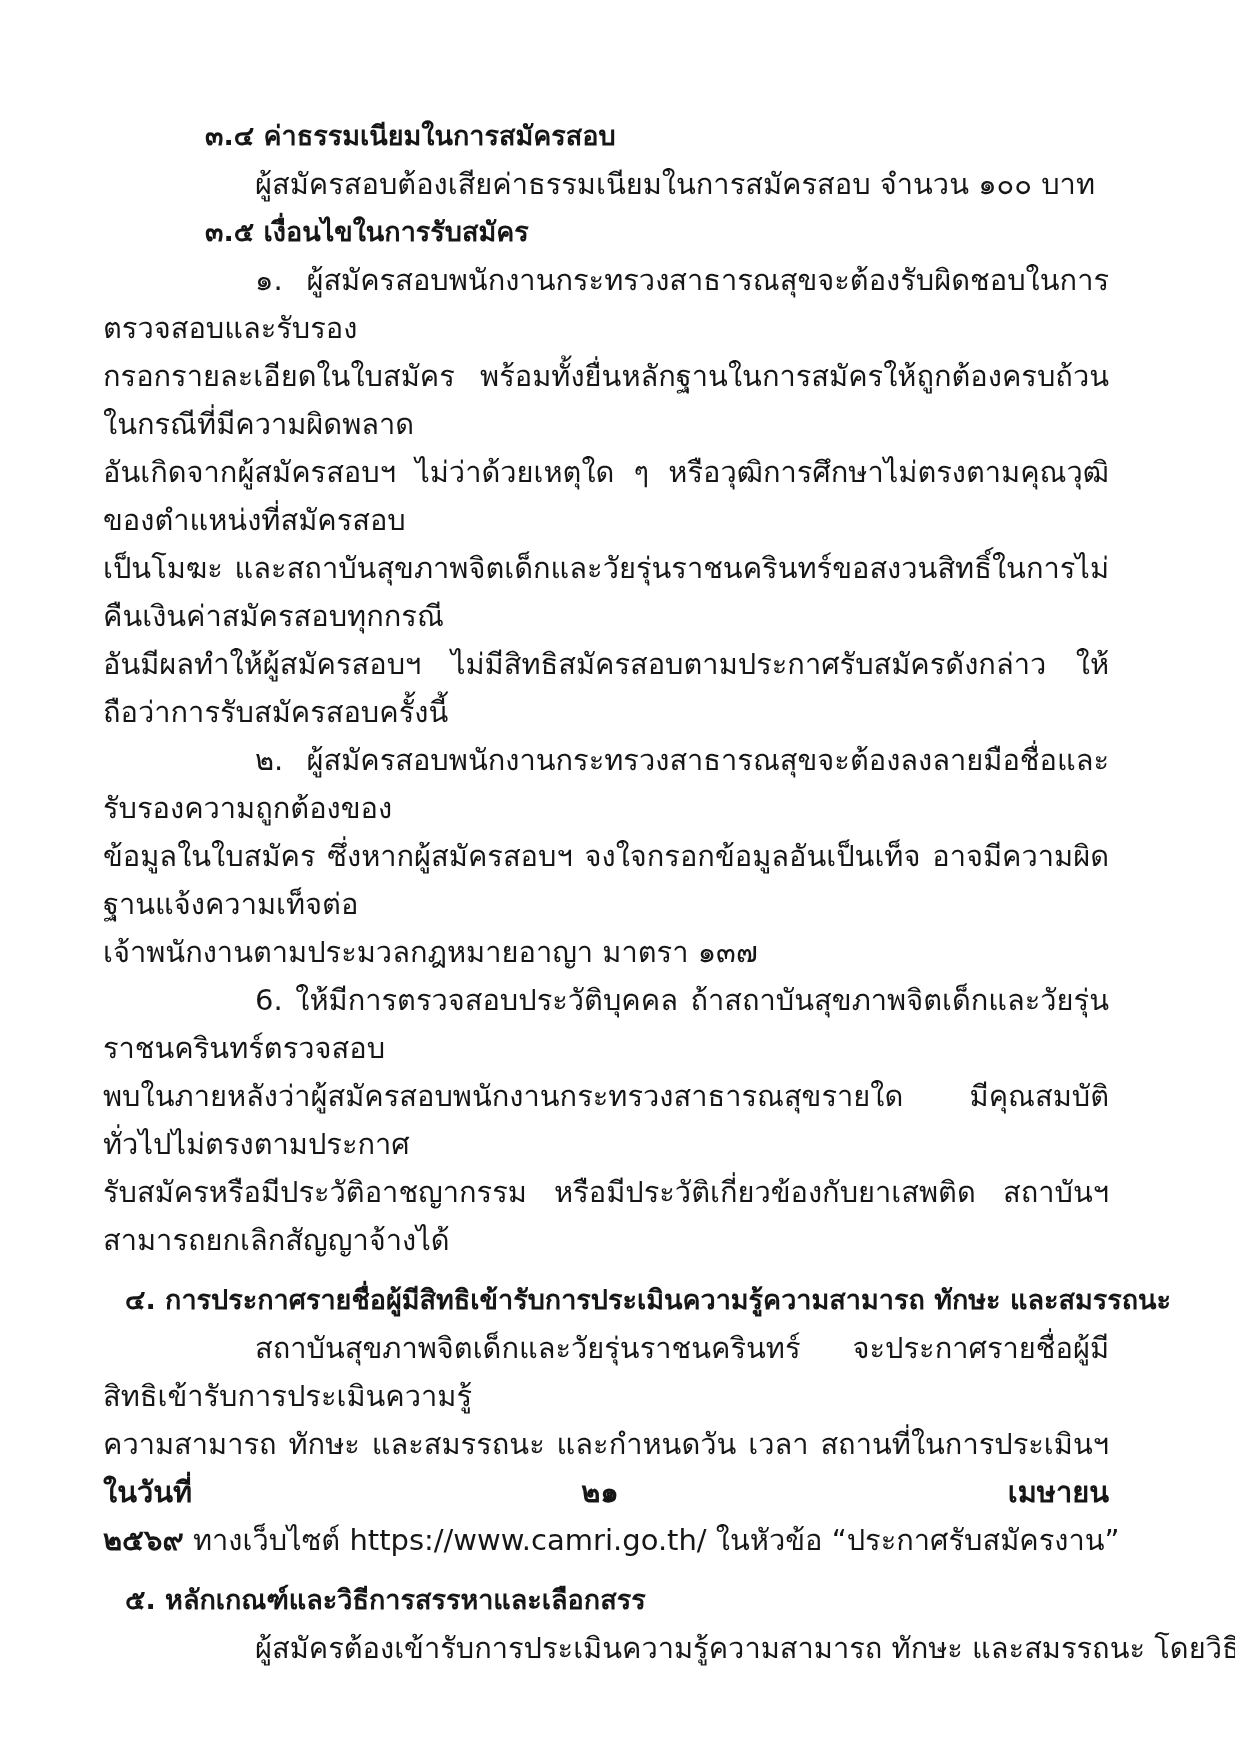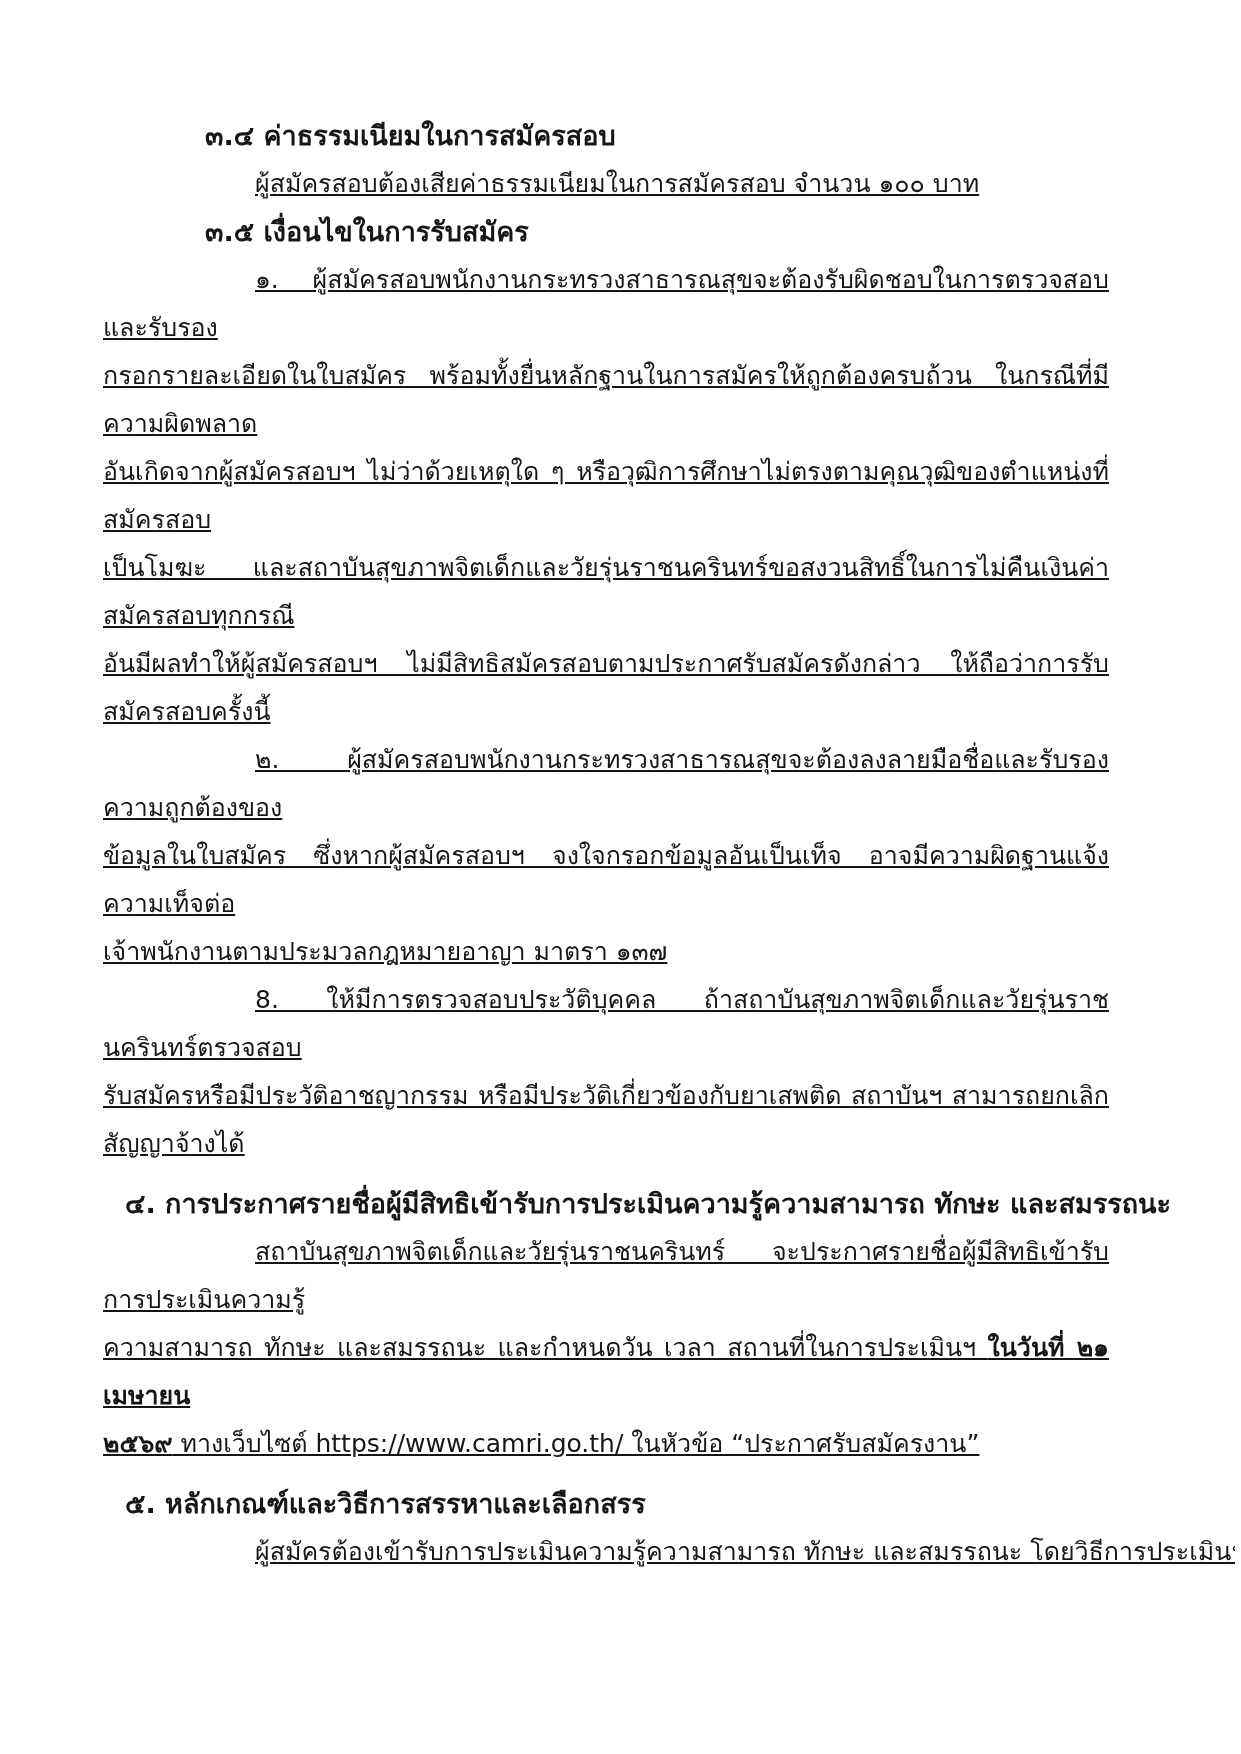--- a/index.html
+++ b/index.html
@@ -11,24 +11,23 @@
   .page {
     position: relative;
     width: 1235px; height: 1754px;
     overflow: hidden;
     background: #ffffff;
   }
   .content {
     padding: 112px 126px 0 103px; 
   }
   .line {
-    font-size: 25px;
+    font-size: 29px;
     line-height: 48px;
     white-space: nowrap;
-    text-decoration: underline;
   }
   .j { text-align: justify; text-align-last: justify; white-space: normal; }
   .fi { text-indent: 152px; }
   .indent1 { padding-left: 152px; }
   .h-sub {
     font-size: 27px; line-height: 48px; font-weight: 700;
     padding-left: 102px; white-space: nowrap;
   }
   .h-main {
     font-size: 27px; line-height: 48px; font-weight: 700;
@@ -52,21 +51,22 @@
     <div class="line j fi">๑. ผู้สมัครสอบพนักงานกระทรวงสาธารณสุขจะต้องรับผิดชอบในการตรวจสอบและรับรอง</div>
     <div class="line j">กรอกรายละเอียดในใบสมัคร พร้อมทั้งยื่นหลักฐานในการสมัครให้ถูกต้องครบถ้วน ในกรณีที่มีความผิดพลาด</div>
     <div class="line j">อันเกิดจากผู้สมัครสอบฯ ไม่ว่าด้วยเหตุใด ๆ หรือวุฒิการศึกษาไม่ตรงตามคุณวุฒิของตำแหน่งที่สมัครสอบ</div>
     <div class="line j">เป็นโมฆะ และสถาบันสุขภาพจิตเด็กและวัยรุ่นราชนครินทร์ขอสงวนสิทธิ์ในการไม่คืนเงินค่าสมัครสอบทุกกรณี</div>
     <div class="line j">อันมีผลทำให้ผู้สมัครสอบฯ ไม่มีสิทธิสมัครสอบตามประกาศรับสมัครดังกล่าว ให้ถือว่าการรับสมัครสอบครั้งนี้</div>
 
     <div class="line j fi">๒. ผู้สมัครสอบพนักงานกระทรวงสาธารณสุขจะต้องลงลายมือชื่อและรับรองความถูกต้องของ</div>
     <div class="line j">ข้อมูลในใบสมัคร ซึ่งหากผู้สมัครสอบฯ จงใจกรอกข้อมูลอันเป็นเท็จ อาจมีความผิดฐานแจ้งความเท็จต่อ</div>
     <div class="line">เจ้าพนักงานตามประมวลกฎหมายอาญา มาตรา ๑๓๗</div>
 
-    <div class="line j fi">8. ให้มีการตรวจสอบประวัติบุคคล ถ้าสถาบันสุขภาพจิตเด็กและวัยรุ่นราชนครินทร์ตรวจสอบ</div>
+    <div class="line j fi">6. ให้มีการตรวจสอบประวัติบุคคล ถ้าสถาบันสุขภาพจิตเด็กและวัยรุ่นราชนครินทร์ตรวจสอบ</div>
+    <div class="line j">พบในภายหลังว่าผู้สมัครสอบพนักงานกระทรวงสาธารณสุขรายใด มีคุณสมบัติทั่วไปไม่ตรงตามประกาศ</div>
     <div class="line j">รับสมัครหรือมีประวัติอาชญากรรม หรือมีประวัติเกี่ยวข้องกับยาเสพติด สถาบันฯ สามารถยกเลิกสัญญาจ้างได้</div>
 
     <div class="h-main gap-top-sm">๔.  การประกาศรายชื่อผู้มีสิทธิเข้ารับการประเมินความรู้ความสามารถ ทักษะ และสมรรถนะ</div>
     <div class="line j fi">สถาบันสุขภาพจิตเด็กและวัยรุ่นราชนครินทร์ จะประกาศรายชื่อผู้มีสิทธิเข้ารับการประเมินความรู้</div>
     <div class="line j"><span>ความสามารถ ทักษะ และสมรรถนะ และกำหนดวัน เวลา สถานที่ในการประเมินฯ </span><span class="b">ในวันที่ ๒๑ เมษายน</span></div>
     <div class="line"><span class="b">๒๕๖๙</span><span> ทางเว็บไซต์ https://www.camri.go.th/ ในหัวข้อ “ประกาศรับสมัครงาน”</span></div>
 
     <div class="h-main gap-top-sm">๕. หลักเกณฑ์และวิธีการสรรหาและเลือกสรร</div>
     <div class="line fi">ผู้สมัครต้องเข้ารับการประเมินความรู้ความสามารถ ทักษะ และสมรรถนะ โดยวิธีการประเมินฯ ดังนี้</div>
 

